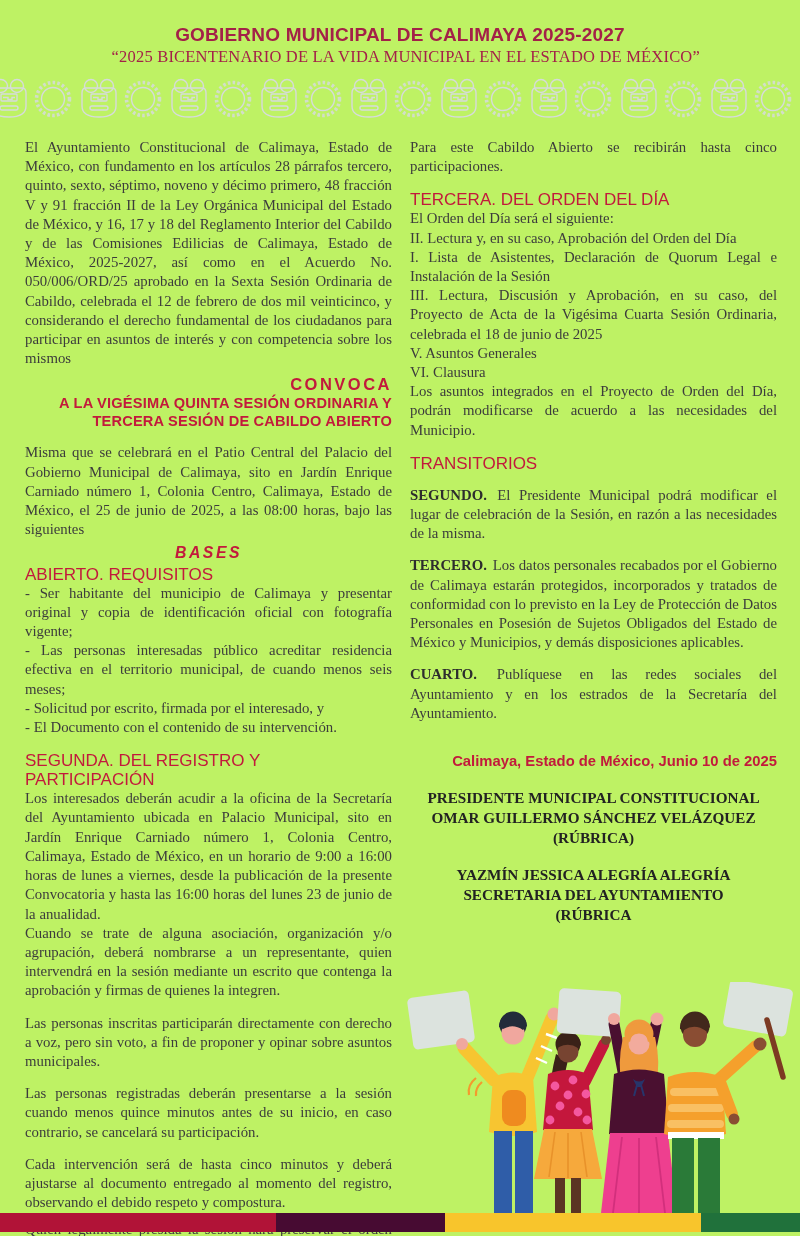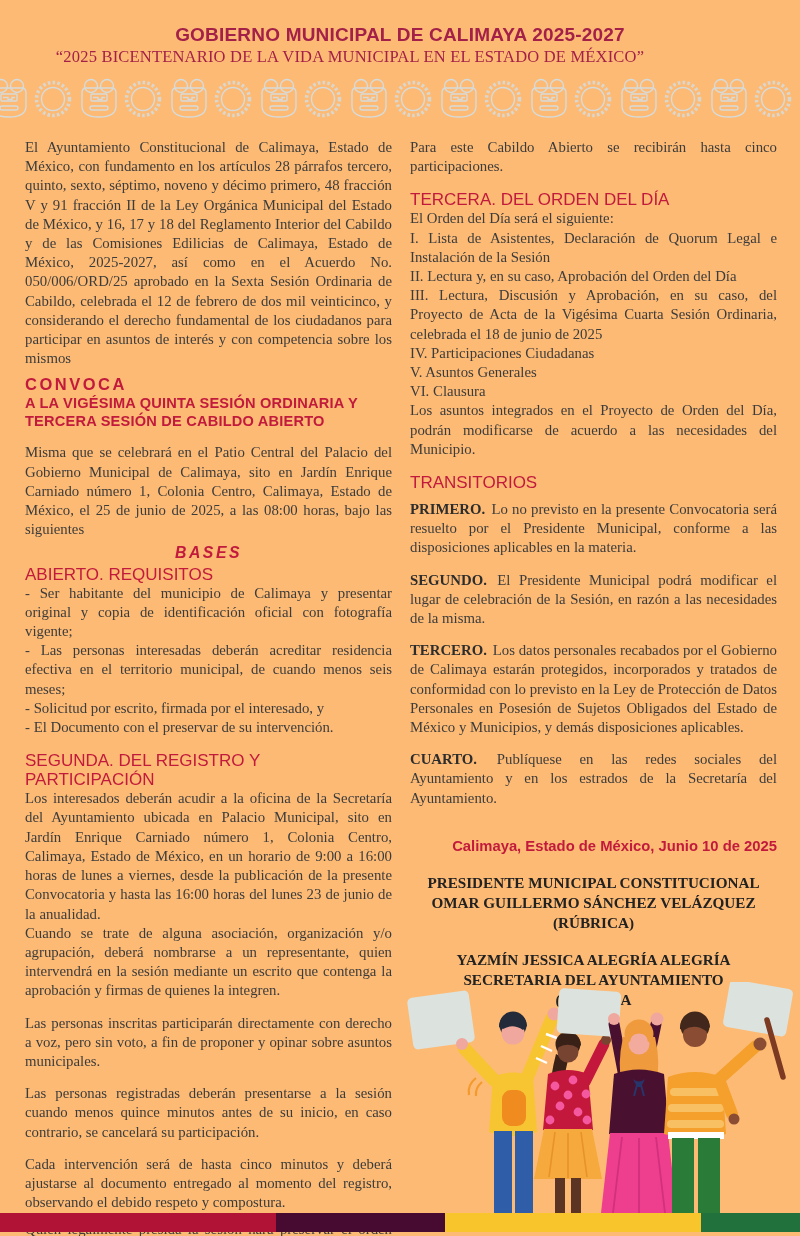--- a/index.html
+++ b/index.html
@@ -1,34 +1,34 @@
 <!DOCTYPE html>
 <html><head>
 <meta charset="utf-8">
 <style>
   html,body{margin:0;padding:0;background:#ffffff;}
-  .page{position:relative;width:800px;height:1236px;background:#fdba74;overflow:hidden;
+  .page{position:relative;width:800px;height:1236px;background:#bef264;overflow:hidden;
         font-family:"Liberation Serif", serif;}
   
   .hdr-title{position:absolute;top:24px;left:0;width:800px;text-align:center;
     font-family:"Liberation Sans", sans-serif;font-weight:bold;font-size:19px;
     letter-spacing:.2px;color:#a32148;}
-  .hdr-sub{position:absolute;top:47px;left:0;width:700px;text-align:center;
+  .hdr-sub{position:absolute;top:47px;left:0;width:700px;text-align:right;
     font-family:"Liberation Serif", serif;font-size:16.5px;letter-spacing:.2px;color:#a32148;}
   .band{position:absolute;top:76px;left:0;}
   
   .cols{position:absolute;top:138px;left:25px;width:752px;display:flex;gap:18px;}
   .col{width:367px;color:#3c3c3c;font-size:14.8px;line-height:19.2px;}
   .col p{margin:0;text-align:justify;}
   p.gap{margin-top:13px;}
   p.gap2{margin-top:8px;}
   .shead{font-family:"Liberation Sans", sans-serif;font-weight:normal;color:#c21a3c;
     font-size:17px;line-height:19px;}
   .shead.mt{margin-top:14px;}
-  .convoca{text-align:left;margin-top:7px;}
+  .convoca{text-align:right;margin-top:7px;}
   .cv1{font-family:"Liberation Sans", sans-serif;font-weight:bold;color:#c21a3c;
     font-size:16.5px;letter-spacing:2.5px;line-height:19px;}
   .cv2{font-family:"Liberation Sans", sans-serif;font-weight:bold;color:#c21a3c;
     font-size:14.6px;letter-spacing:.2px;line-height:18px;}
   .bases{text-align:center;font-family:"Liberation Sans", sans-serif;font-weight:bold;
     color:#c21a3c;font-size:15.8px;letter-spacing:2.5px;margin-top:4px;margin-bottom:2px;font-style:italic;}
   .blab{font-weight:bold;color:#2d2d2d;margin-right:2px;}
   .dateline{margin-top:29px;text-align:right;font-family:"Liberation Sans", sans-serif;
     font-weight:bold;color:#c21a3c;font-size:14.8px;}
   .sig{margin-top:17px;text-align:center;font-weight:bold;color:#222222;
@@ -94,49 +94,47 @@
         <div class="cv2">A LA VIGÉSIMA QUINTA SESIÓN ORDINARIA Y</div>
         <div class="cv2">TERCERA SESIÓN DE CABILDO ABIERTO</div>
       </div>
 
       <p class="gap">Misma que se celebrará en el Patio Central del Palacio del Gobierno Municipal de Calimaya, sito en Jardín Enrique Carniado número 1, Colonia Centro, Calimaya, Estado de México, el 25 de junio de 2025, a las 08:00 horas, bajo las siguientes</p>
 
       <div class="bases">BASES</div>
 
       <div class="shead">ABIERTO. REQUISITOS</div>
       <p>- Ser habitante del municipio de Calimaya y presentar original y copia de identificación oficial con fotografía vigente;</p>
-      <p>- Las personas interesadas deberán acreditar residencia efectiva en el territorio municipal, de cuando menos seis meses;</p>
+      <p>- Las personas interesadas público acreditar residencia efectiva en el territorio municipal, de cuando menos seis meses;</p>
       <p>- Solicitud por escrito, firmada por el interesado, y</p>
-      <p>- El Documento con el preservar de su intervención.</p>
+      <p>- El Documento con el contenido de su intervención.</p>
 
       <div class="shead mt">SEGUNDA. DEL REGISTRO Y PARTICIPACIÓN</div>
       <p>Los interesados deberán acudir a la oficina de la Secretaría del Ayuntamiento ubicada en Palacio Municipal, sito en Jardín Enrique Carniado número 1, Colonia Centro, Calimaya, Estado de México, en un horario de 9:00 a 16:00 horas de lunes a viernes, desde la publicación de la presente Convocatoria y hasta las 16:00 horas del lunes 23 de junio de la anualidad.</p>
       <p>Cuando se trate de alguna asociación, organización y/o agrupación, deberá nombrarse a un representante, quien intervendrá en la sesión mediante un escrito que contenga la aprobación y firmas de quienes la integren.</p>
 
       <p class="gap">Las personas inscritas participarán directamente con derecho a voz, pero sin voto, a fin de proponer y opinar sobre asuntos municipales.</p>
       <p class="gap">Las personas registradas deberán presentarse a la sesión cuando menos quince minutos antes de su inicio, en caso contrario, se cancelará su participación.</p>
       <p class="gap">Cada intervención será de hasta cinco minutos y deberá ajustarse al documento entregado al momento del registro, observando el debido respeto y compostura.</p>
       <p class="gap2">Quien legalmente presida la sesión hará preservar el orden público, de conformidad con el artículo 28, párrafo décimo cuarto de la Ley Orgánica Municipal del Estado de México.</p>
     </div>
 
     <div class="col">
       <p>Para este Cabildo Abierto se recibirán hasta cinco participaciones.</p>
 
       <div class="shead mt">TERCERA. DEL ORDEN DEL DÍA</div>
       <p>El Orden del Día será el siguiente:</p>
+      <p>II. Lectura y, en su caso, Aprobación del Orden del Día</p>
       <p>I. Lista de Asistentes, Declaración de Quorum Legal e Instalación de la Sesión</p>
-      <p>II. Lectura y, en su caso, Aprobación del Orden del Día</p>
       <p>III. Lectura, Discusión y Aprobación, en su caso, del Proyecto de Acta de la Vigésima Cuarta Sesión Ordinaria, celebrada el 18 de junio de 2025</p>
-      <p>IV. Participaciones Ciudadanas</p>
       <p>V. Asuntos Generales</p>
       <p>VI. Clausura</p>
       <p>Los asuntos integrados en el Proyecto de Orden del Día, podrán modificarse de acuerdo a las necesidades del Municipio.</p>
 
       <div class="shead mt">TRANSITORIOS</div>
-      <p class="gap2"><span class="blab">PRIMERO.</span> <span>Lo no previsto en la presente Convocatoria será resuelto por el Presidente Municipal, conforme a las disposiciones aplicables en la materia.</span></p>
       <p class="gap"><span class="blab">SEGUNDO.</span> <span>El Presidente Municipal podrá modificar el lugar de celebración de la Sesión, en razón a las necesidades de la misma.</span></p>
       <p class="gap"><span class="blab">TERCERO.</span> <span>Los datos personales recabados por el Gobierno de Calimaya estarán protegidos, incorporados y tratados de conformidad con lo previsto en la Ley de Protección de Datos Personales en Posesión de Sujetos Obligados del Estado de México y Municipios, y demás disposiciones aplicables.</span></p>
       <p class="gap"><span class="blab">CUARTO.</span> <span>Publíquese en las redes sociales del Ayuntamiento y en los estrados de la Secretaría del Ayuntamiento.</span></p>
 
       <div class="dateline">Calimaya, Estado de México, Junio 10 de 2025</div>
 
       <div class="sig">
         <div>PRESIDENTE MUNICIPAL CONSTITUCIONAL</div>
         <div>OMAR GUILLERMO SÁNCHEZ VELÁZQUEZ</div>
         <div>(RÚBRICA)</div>

